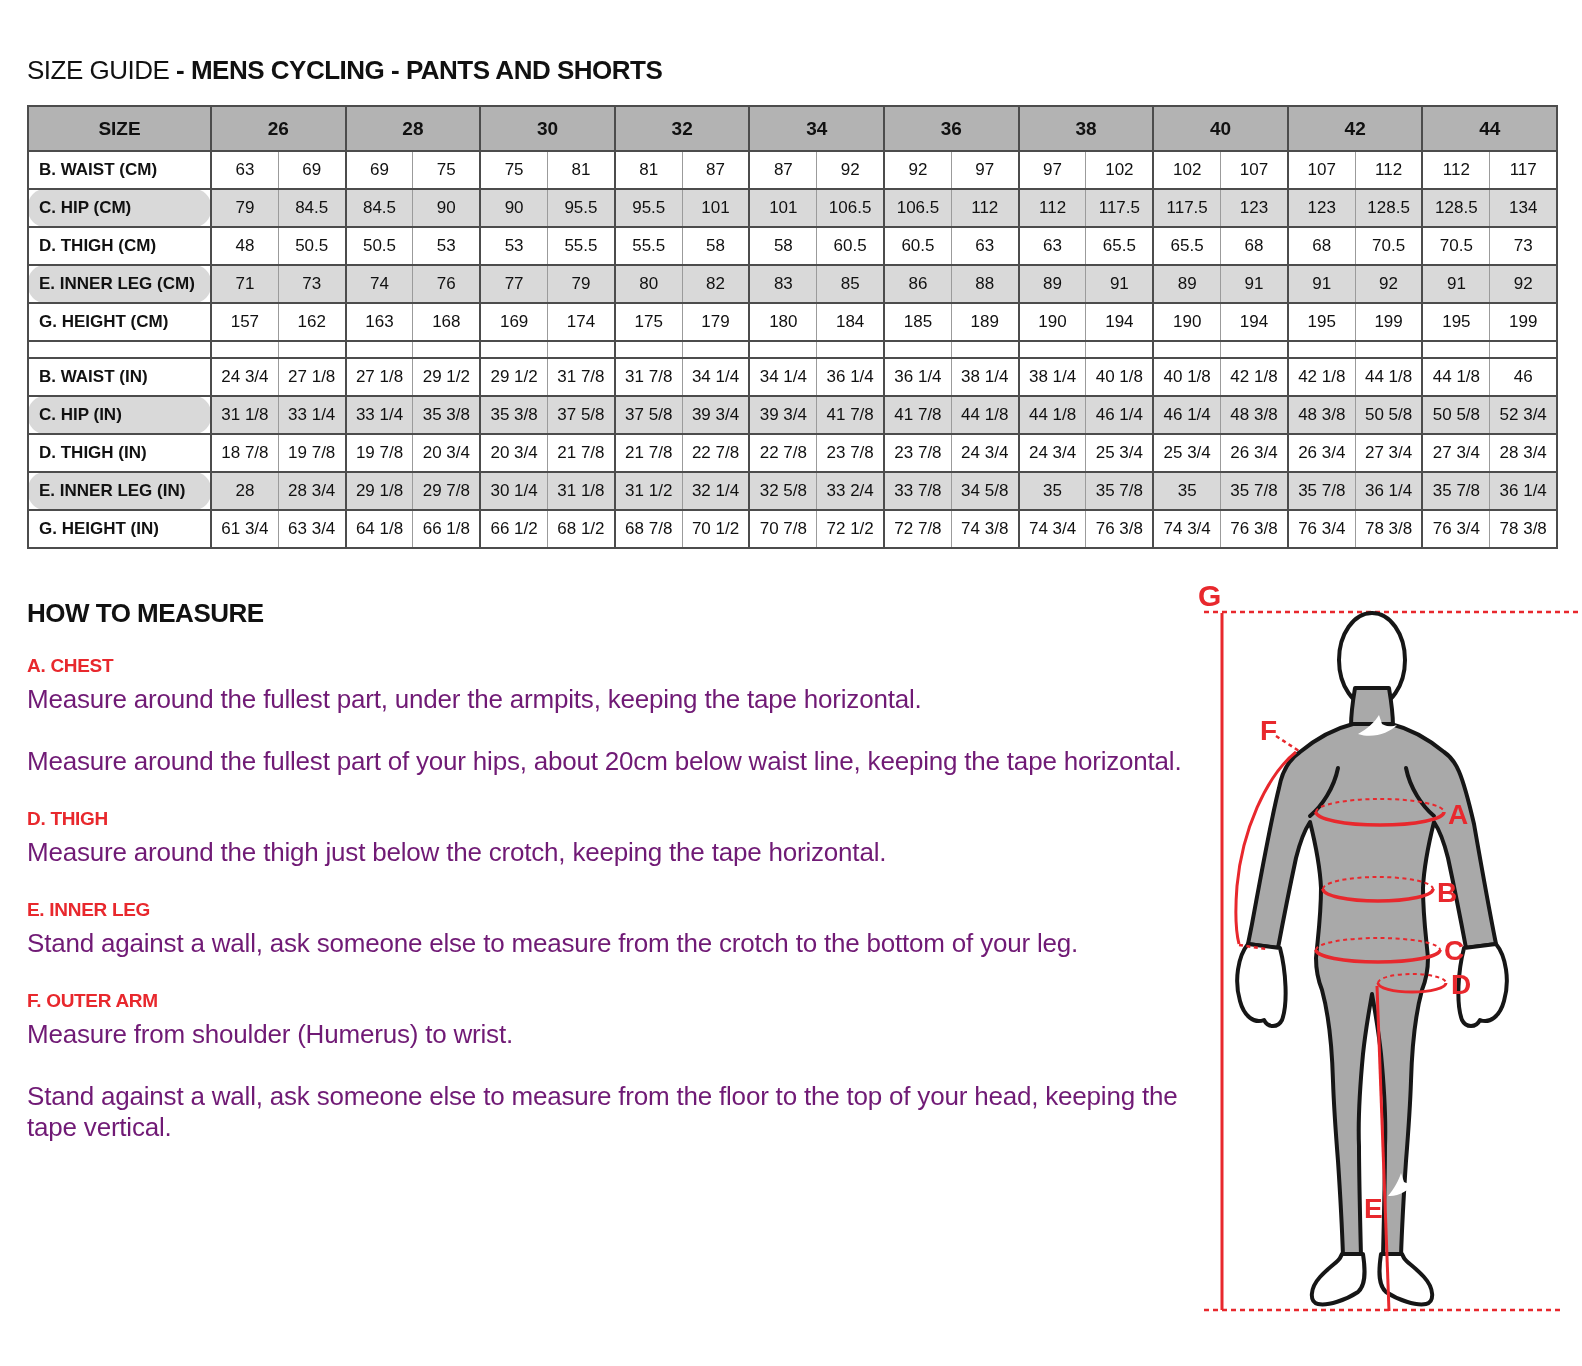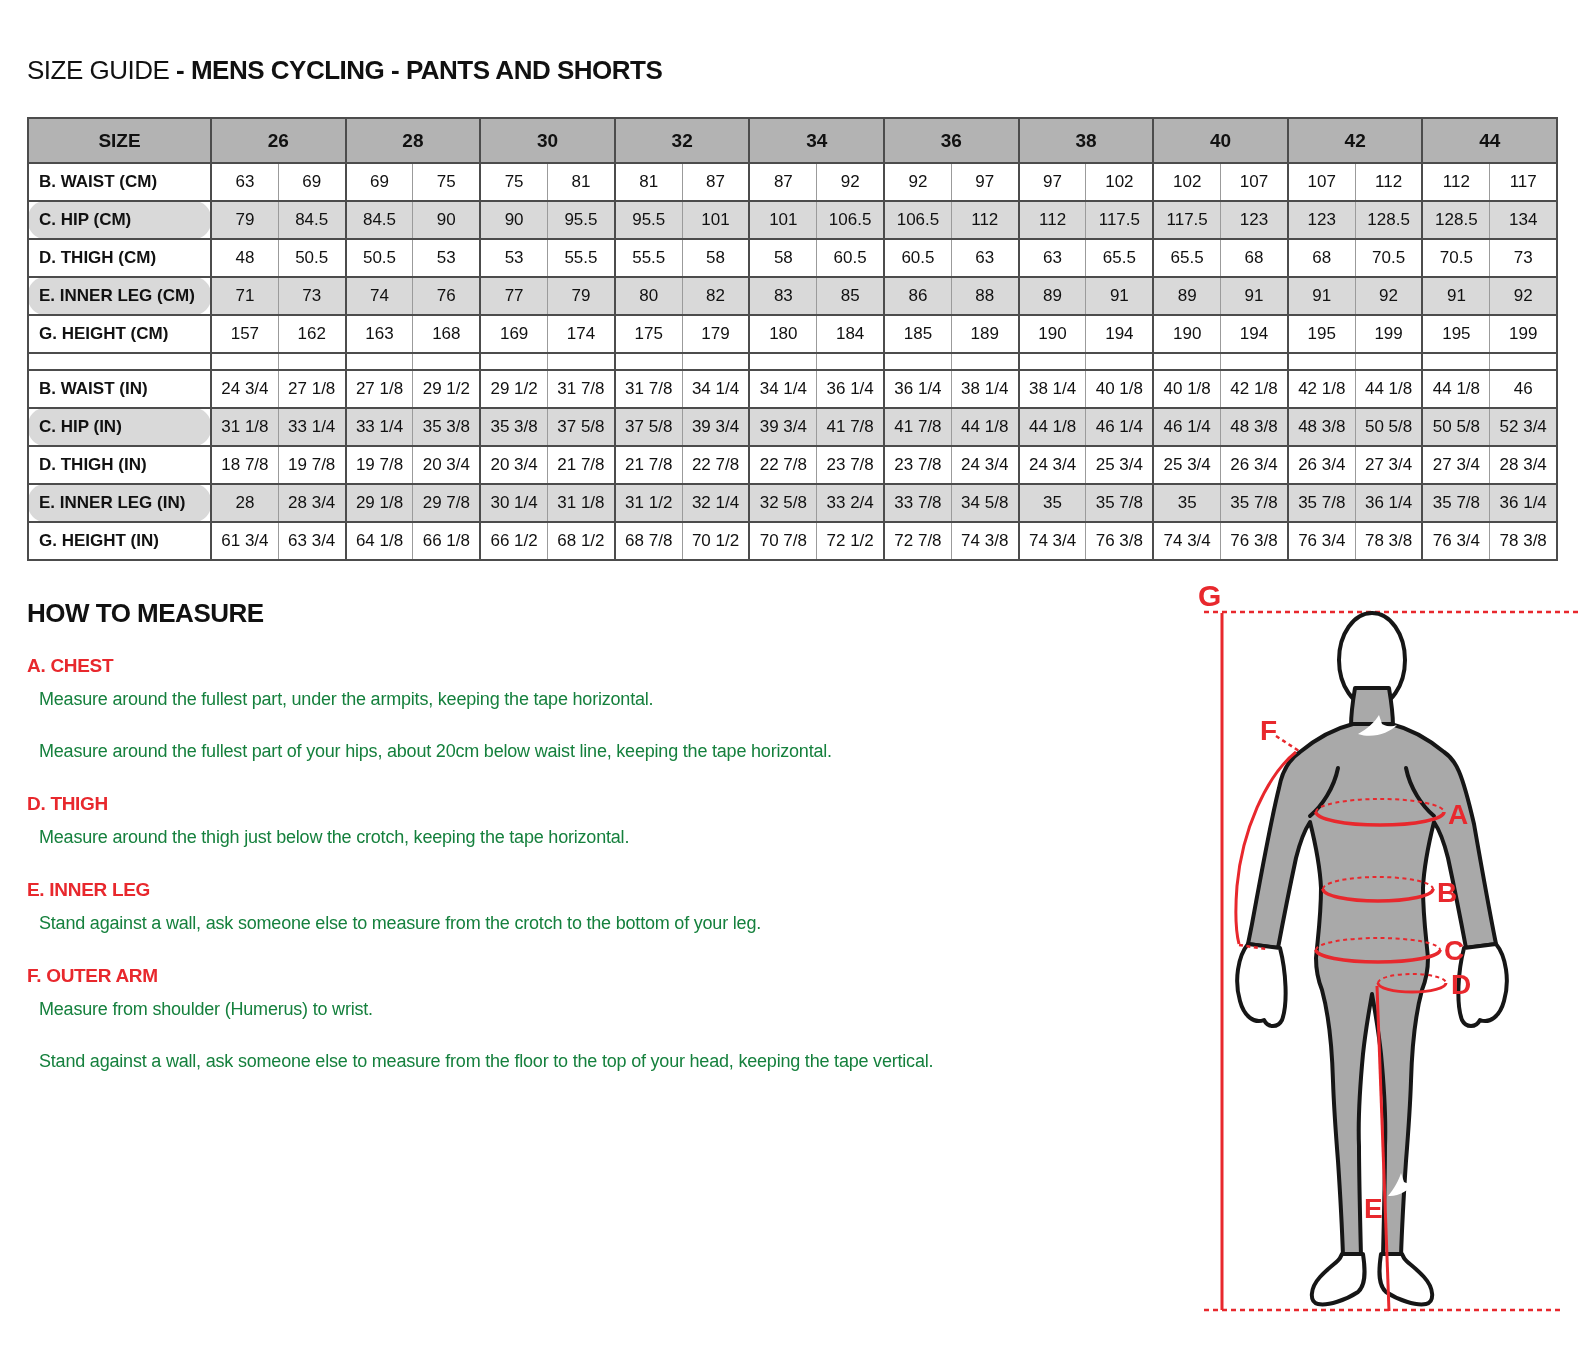--- a/index.html
+++ b/index.html
@@ -4,38 +4,38 @@
 <style>
   html,body{margin:0;padding:0;background:#fff;}
   #app{position:relative;width:1582px;height:1366px;background:#fff;overflow:hidden;
        font-family:"Liberation Sans",sans-serif;color:#111;}
 
   
   .page-title{position:absolute;left:27px;top:55px;font-size:26px;letter-spacing:-0.5px;white-space:nowrap;text-align:center;}
   .page-title .bold{font-weight:bold;}
 
   
-  .table-wrap{position:absolute;left:27px;top:117px;width:1211px;}
+  .table-wrap{position:absolute;left:27px;top:105px;width:1211px;}
   table.size{border-collapse:collapse;table-layout:fixed;width:1529px;border:2px solid #4c4c4c;}
   table.size th{background:var(--header-gray);height:41px;font-size:19px;font-weight:bold;
                 text-align:center;border-left:2px solid #4c4c4c;border-bottom:2px solid #4c4c4c;}
   table.size td{height:34px;font-size:17px;text-align:center;
                 border-top:2px solid #4c4c4c;border-bottom:2px solid #4c4c4c;background:#fff;}
   table.size td.label{text-align:left;padding-left:10px;font-weight:bold;border-radius:17px;}
   table.size td.g{border-left:2px solid #4c4c4c;}
   table.size td.s{border-left:1px solid #9b9b9b;}
   table.size tr.shade td{background:var(--stripe-gray);}
   table.size tr.sep td{height:13px;}
 
   
   .htm-heading{position:absolute;left:27px;top:598px;font-size:26px;font-weight:bold;letter-spacing:-0.5px;}
   .measure-list{position:absolute;left:27px;top:655px;width:1160px;}
   .measure-item{margin-bottom:31px;}
   .measure-item h3{margin:0 0 7px 0;font-size:19px;font-weight:bold;color:var(--red);letter-spacing:-0.3px;}
-  .measure-item p{margin:12px;font-size:18px;color:#15803d;letter-spacing:-0.2px;}
+  .measure-item p{margin:0;font-size:26px;color:#701a75;letter-spacing:-0.2px;}
 
   
   .diagram{position:absolute;left:1182px;top:576px;}
   .rs{stroke:var(--red);fill:none;}
   .dash{stroke-dasharray:5 4;}
   .dash2{stroke-dasharray:4 3.5;}
   .rt{fill:var(--red);font-family:"Liberation Sans",sans-serif;font-weight:bold;font-size:28px;}
   .rt.big{font-size:30px;}
   .outline{stroke:#161616;stroke-width:4;stroke-linejoin:round;stroke-linecap:round;}
 </style>

